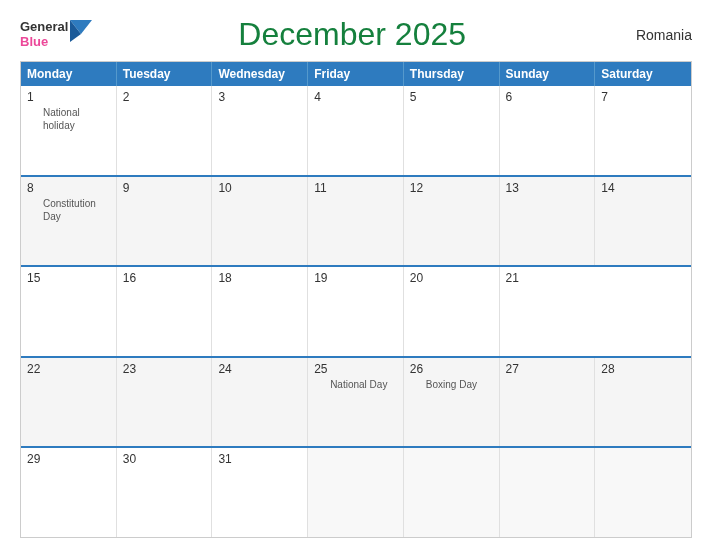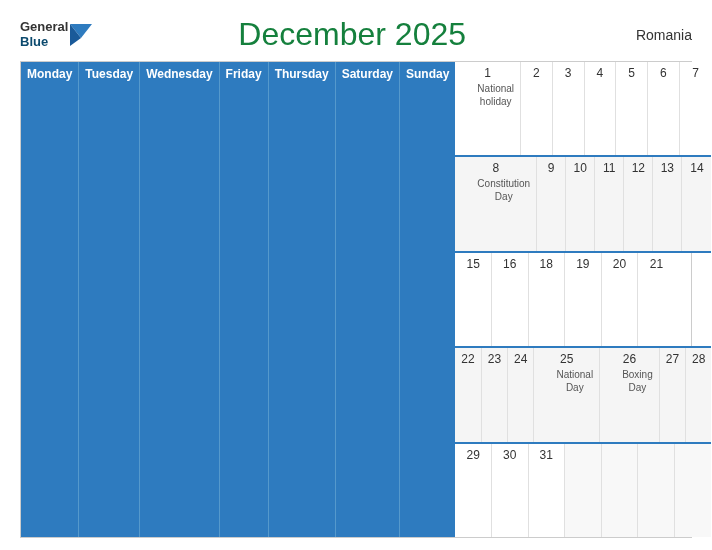--- a/index.html
+++ b/index.html
@@ -19,31 +19,30 @@
     }
     
     .header {
       display: flex;
       align-items: center;
       justify-content: space-between;
       margin-bottom: 8px;
     }
     .logo {
       display: flex;
-      align-items: center;
       gap: 0;
     }
     .logo-text {
       font-size: 13px;
       font-weight: bold;
       color: #333;
       line-height: 1.1;
     }
     .logo-text .general { display: block; }
-    .logo-text .blue { display: block; color: #0c4a6e; }
+    .logo-text .blue { display: block; color: #ec4899; }
     .logo-icon {
       width: 22px;
       height: 22px;
       margin-left: 2px;
     }
     .title {
       font-size: 32px;
       font-weight: normal;
       color: #15803d;
       text-align: center;
@@ -52,23 +51,22 @@
     .country {
       font-size: 14px;
       color: #333;
       text-align: right;
       min-width: 80px;
     }
     
     .calendar {
       flex: 1;
       display: flex;
-      flex-direction: row;
+      flex-direction: column;
       border: 1px solid #ccc;
-      text-align: center;
     }
     .day-headers {
       display: grid;
       grid-template-columns: repeat(7, 1fr);
       background: #2e7bbf;
     }
     .day-header {
       padding: 5px 6px;
       color: #fff;
       font-size: 12px;
@@ -143,22 +141,22 @@
     <div class="country">Romania</div>
   </div>
 
   <div class="calendar">
     <div class="day-headers">
     <div class="day-header">Monday</div>
         <div class="day-header">Tuesday</div>
         <div class="day-header">Wednesday</div>
         <div class="day-header">Friday</div>
         <div class="day-header">Thursday</div>
+        <div class="day-header">Sunday</div>
         <div class="day-header">Saturday</div>
-        <div class="day-header">Sunday</div>
       </div>
     <div class="weeks">
     <div class="week">
           <div class="day-cell">
             <span class="day-num">1</span>
             <div class="event">National holiday</div>
           </div>
           <div class="day-cell">
             <span class="day-num">2</span>
           </div>

